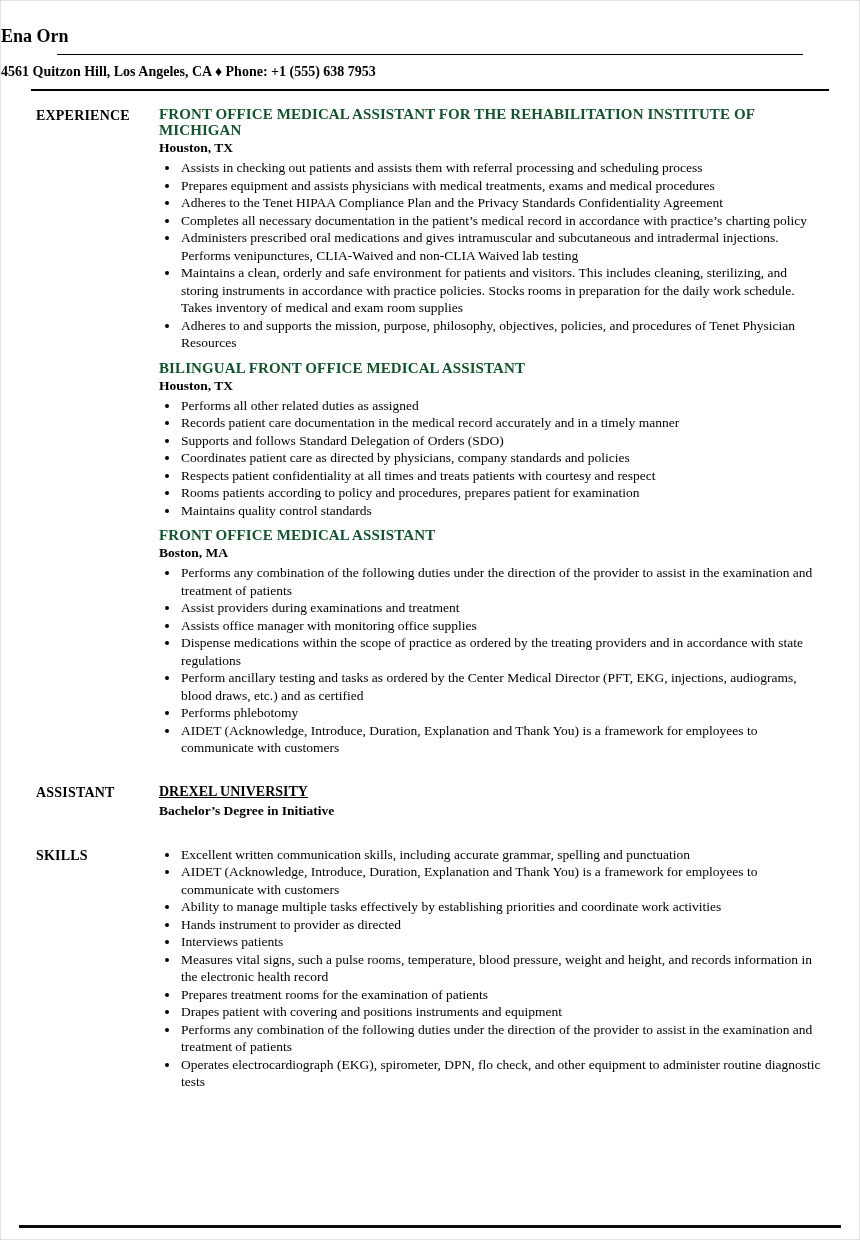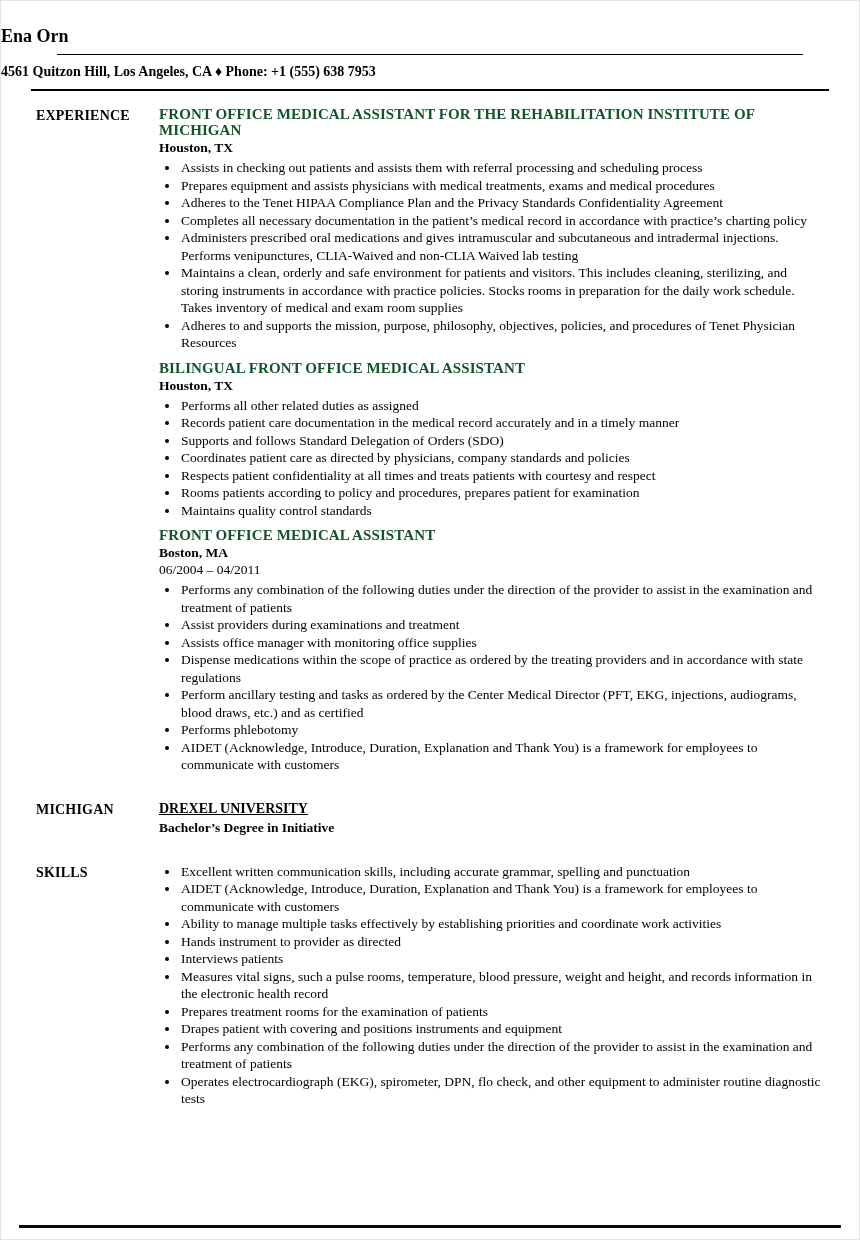--- a/index.html
+++ b/index.html
@@ -87,36 +87,35 @@
           <li>Supports and follows Standard Delegation of Orders (SDO)</li>
           <li>Coordinates patient care as directed by physicians, company standards and policies</li>
           <li>Respects patient confidentiality at all times and treats patients with courtesy and respect</li>
           <li>Rooms patients according to policy and procedures, prepares patient for examination</li>
           <li>Maintains quality control standards</li>
         </ul>
       </div>
       <div class="job">
         <div class="job-title">FRONT OFFICE MEDICAL ASSISTANT</div>
         <div class="job-location">Boston, MA</div>
-        <div class="job-dates">06/2004 – 04/2011</div>
         <ul class="bullets">
           <li>Performs any combination of the following duties under the direction of the provider to assist in the examination and treatment of patients</li>
           <li>Assist providers during examinations and treatment</li>
           <li>Assists office manager with monitoring office supplies</li>
           <li>Dispense medications within the scope of practice as ordered by the treating providers and in accordance with state regulations</li>
           <li>Perform ancillary testing and tasks as ordered by the Center Medical Director (PFT, EKG, injections, audiograms, blood draws, etc.) and as certified</li>
           <li>Performs phlebotomy</li>
           <li>AIDET (Acknowledge, Introduce, Duration, Explanation and Thank You) is a framework for employees to communicate with customers</li>
         </ul>
       </div>
     </div>
 </div>
 
 <div class="section section-education">
-  <div class="section-label">MICHIGAN</div>
+  <div class="section-label">ASSISTANT</div>
   <div class="section-content">
     <div class="edu-school">DREXEL UNIVERSITY</div>
     <div class="edu-degree">Bachelor’s Degree in Initiative</div>
   </div>
 </div>
 
 <div class="section section-skills">
   <div class="section-label">SKILLS</div>
   <div class="section-content">
     <ul class="bullets" style="margin-top:0;">

